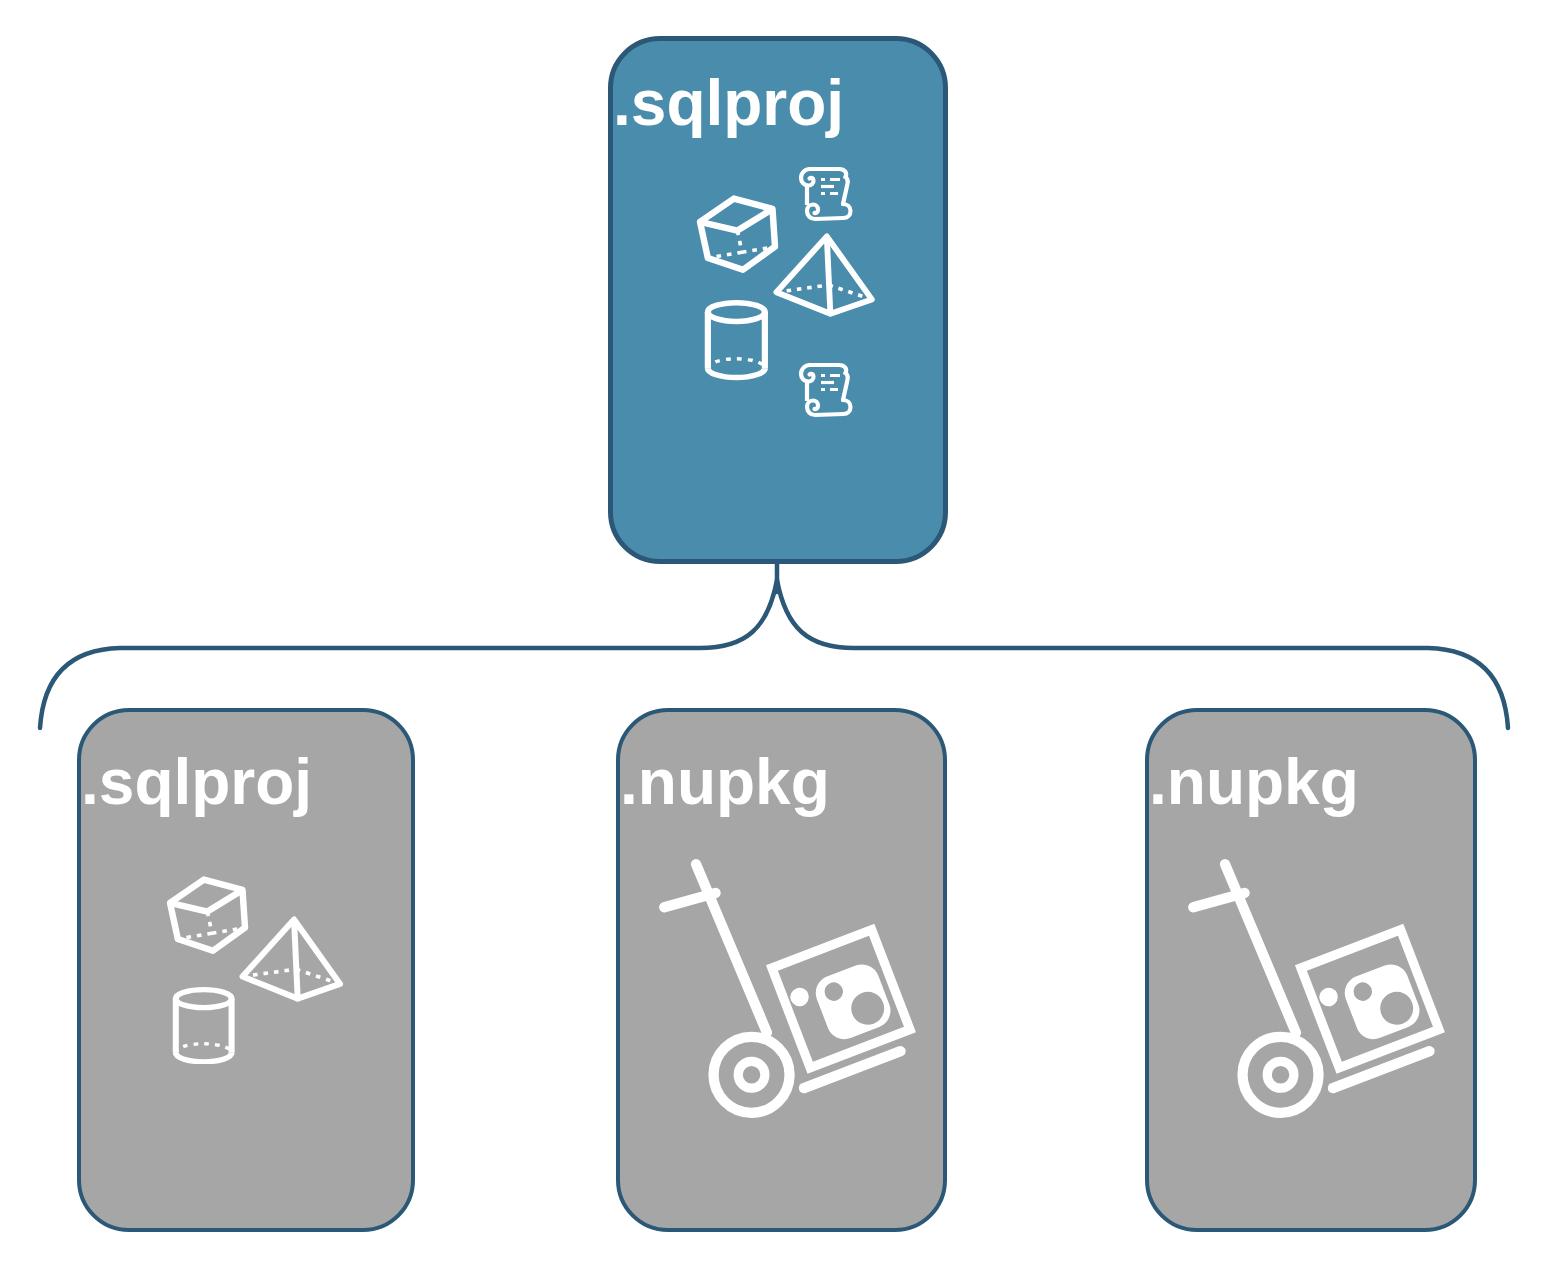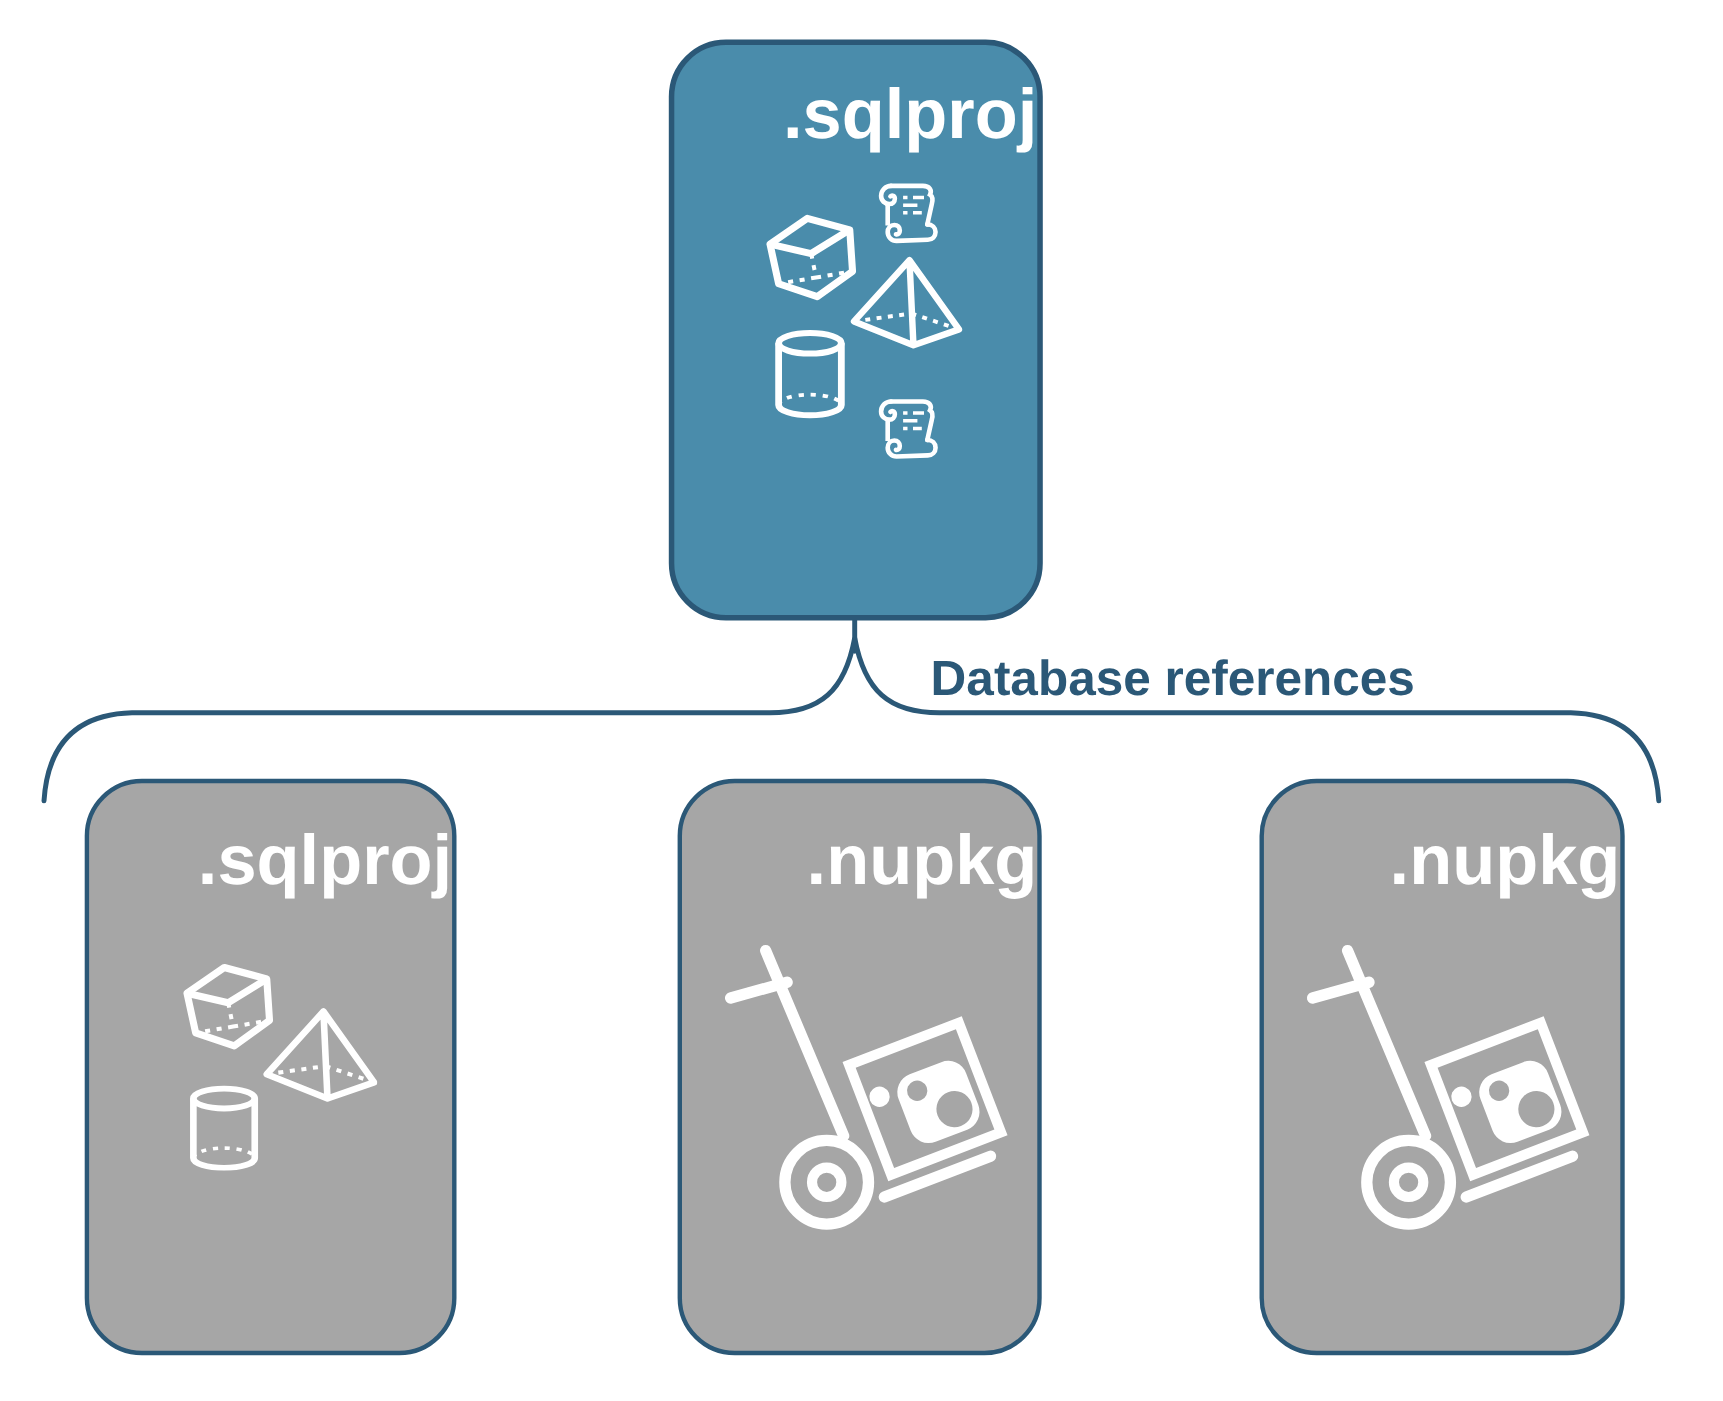--- a/index.html
+++ b/index.html
@@ -20,21 +20,21 @@
   }
   .card-root{
     left:608px;top:36px;width:340px;height:528px;
     background:var(--accent-fill);border-width:5px;
   }
   .card-child{background:var(--gray-fill);top:708px;width:338px;height:524px;}
   .card-c1{left:77px;}
   .card-c2{left:616px;width:331px;}
   .card-c3{left:1145px;width:332px;}
   .card-title{
-    display:block;text-align:right;color:#fff;font-weight:700;
+    display:block;text-align:left;color:#fff;font-weight:700;
     font-size:64px;line-height:1;margin-top:30px;letter-spacing:0;
   }
   .card-child .card-title{margin-top:38px;}
   .icon-svg{position:absolute;display:block;}
   .cluster-root{left:78px;top:120px;width:192px;height:272px;}
   .cluster-child{left:80px;top:158px;width:182px;height:194px;}
   .handtruck-pos{left:36px;top:146px;width:262px;height:262px;}
   .connector-svg{
     position:absolute;left:0;top:0;width:1566px;height:1274px;pointer-events:none;
   }
@@ -97,21 +97,20 @@
   </defs>
 </svg>
 
 <div class="canvas">
 
   <svg class="connector-svg" viewBox="0 0 1566 1274">
     <path d="M777 560 L777 592" fill="none" stroke="var(--ink)" stroke-width="4.5" stroke-linecap="round"></path>
     <path d="M40 728 Q45 650 120 648 L700 648 C746 648 768 628 777 580 C786 628 808 648 854 648 L1428 648 Q1503 650 1508 728" fill="none" stroke="var(--ink)" stroke-width="4.5" stroke-linecap="round"></path>
   </svg>
 
-  <div class="connector-label">Database references</div>
 
   <div class="card card-root">
     <span class="card-title">.sqlproj</span>
     <svg class="icon-svg cluster-root" viewBox="0 0 192 272">
       <use href="#icon-cube" transform="translate(2,28) scale(0.92)"></use>
       <use href="#icon-scroll" transform="translate(103,2)"></use>
       <use href="#icon-pyramid" transform="translate(80,70) scale(0.9)"></use>
       <use href="#icon-cylinder" transform="translate(14,140) scale(0.95,0.85)"></use>
       <use href="#icon-scroll" transform="translate(103,198)"></use>
     </svg>

